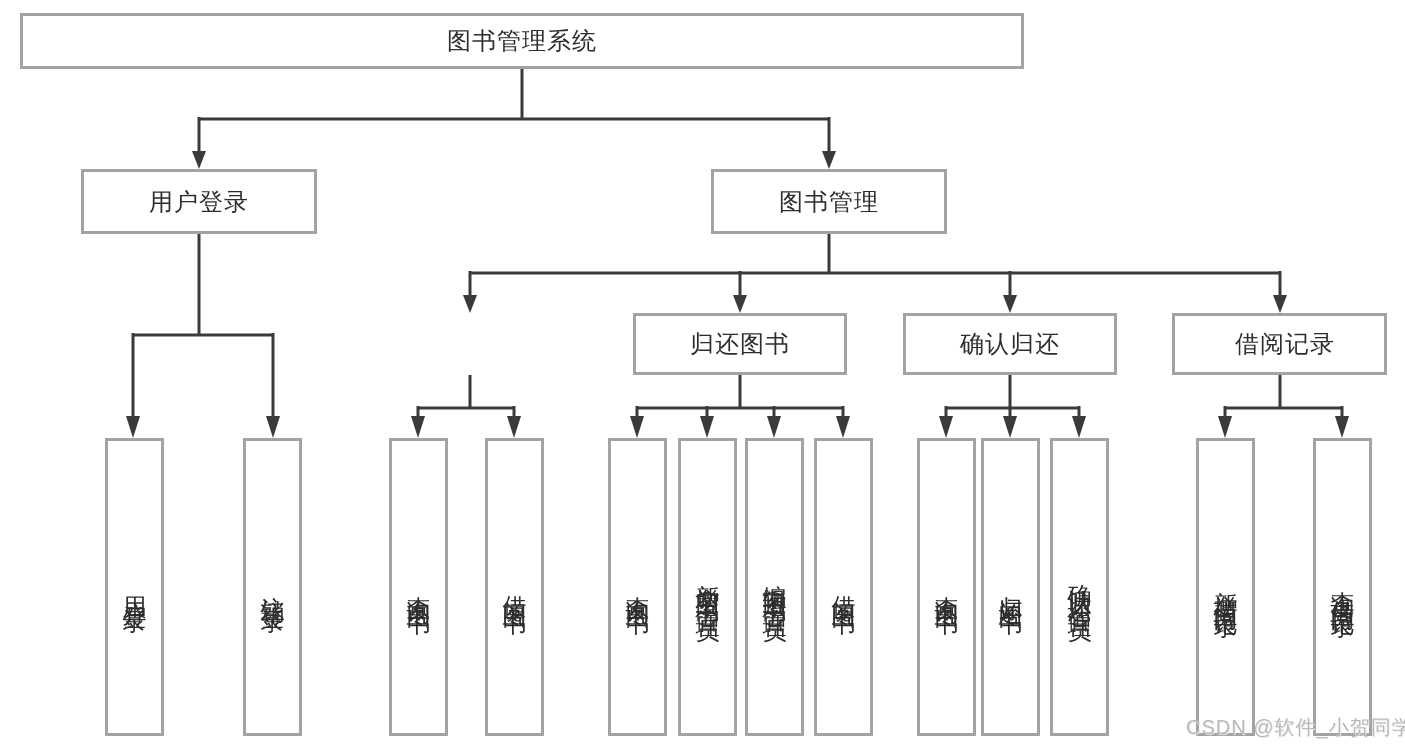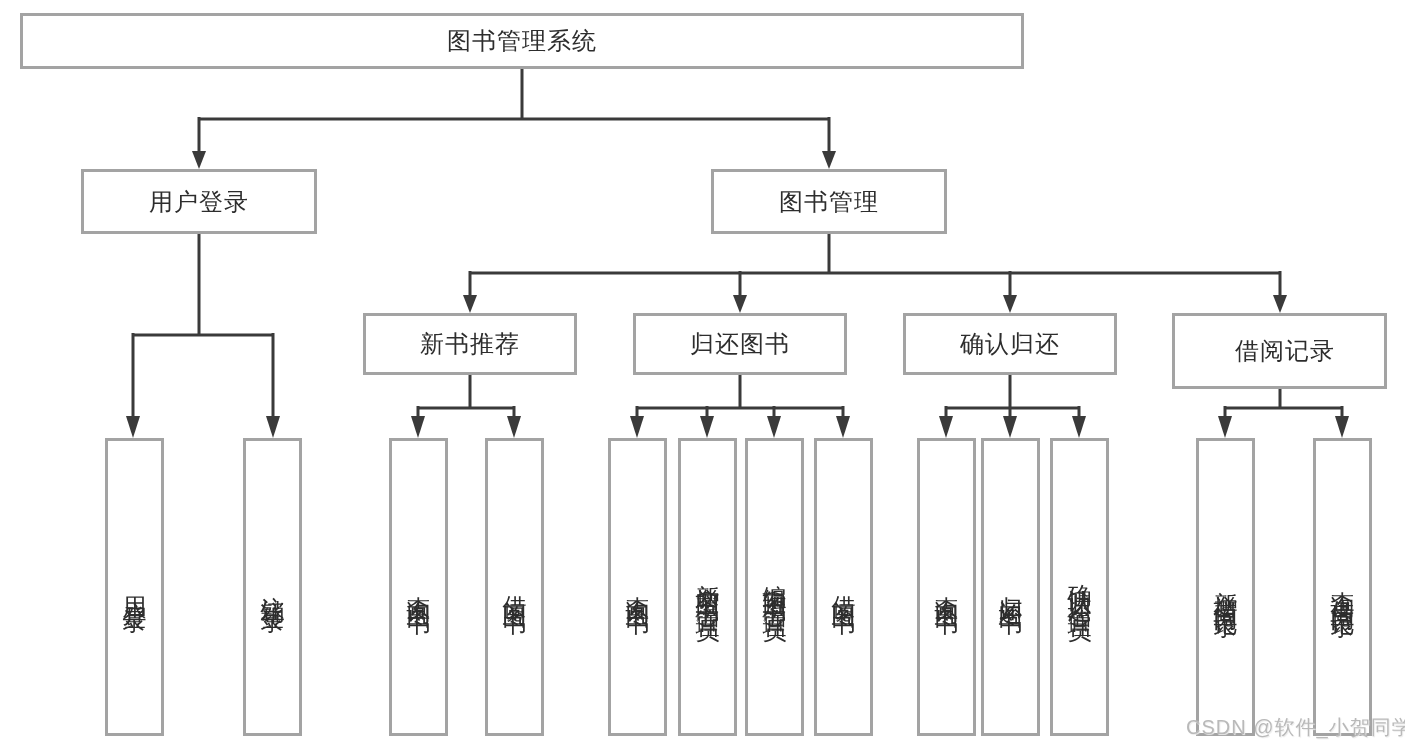--- a/index.html
+++ b/index.html
@@ -109,30 +109,27 @@
     <span class="label">图书管理系统</span>
   </div>
 
   <div class="box h-box" style="left:81px; top:169px; width:236px; height:65px;">
     <span class="label">用户登录</span>
   </div>
   <div class="box h-box" style="left:711px; top:169px; width:236px; height:65px;">
     <span class="label">图书管理</span>
   </div>
 
-  <div class="box h-box" style="left:363px; top:313px; width:214px; height:62px;">
-    <span class="label">新书推荐</span>
-  </div>
   <div class="box h-box" style="left:633px; top:313px; width:214px; height:62px;">
     <span class="label">归还图书</span>
   </div>
   <div class="box h-box" style="left:903px; top:313px; width:214px; height:62px;">
     <span class="label">确认归还</span>
   </div>
-  <div class="box h-box" style="left:1172px; top:313px; width:215px; height:76px;padding-left:11px;">
+  <div class="box h-box" style="left:1172px; top:313px; width:215px; height:62px;padding-left:11px;">
     <span class="label">借阅记录</span>
   </div>
 
   <div class="box v-box" style="left:105px; top:438px; width:59px; height:298px;">
     <span class="label">用户登录</span>
   </div>
   <div class="box v-box" style="left:243px; top:438px; width:59px; height:298px;">
     <span class="label">注销登录</span>
   </div>
 

